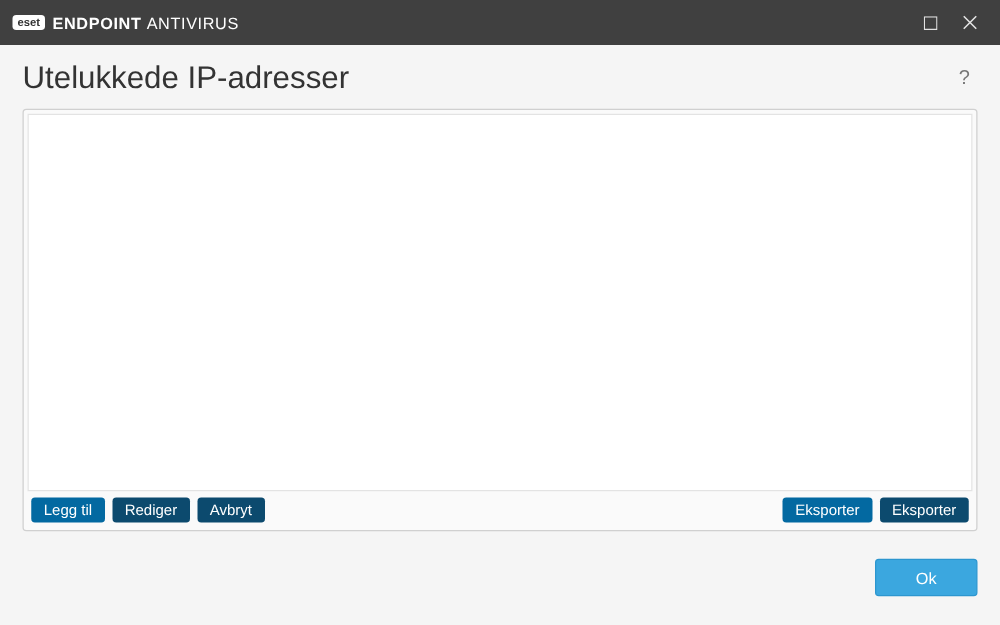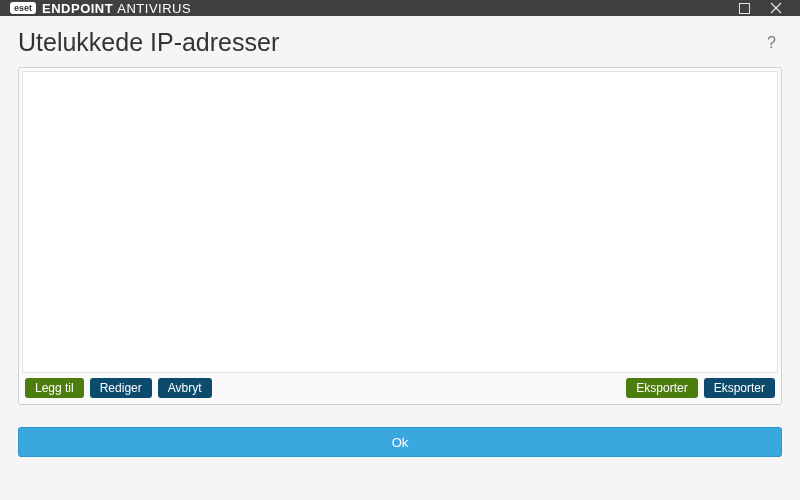--- a/index.html
+++ b/index.html
@@ -9,21 +9,21 @@
     }
     body {
       font-family: "Segoe UI", Arial, sans-serif;
       background: #f5f5f5;
       width: 800px;
       height: 500px;
       overflow: hidden;
     }
     .titlebar {
       background: #404040;
-      height: 16px;
+      height: 36px;
       display: flex;
       align-items: center;
       padding: 0 8px 0 10px;
       color: #fff;
     }
     .brand {
       display: flex;
       align-items: center;
       gap: 6px;
       font-size: 13px;
@@ -89,40 +89,39 @@
     }
     .panel-toolbar {
       display: flex;
       gap: 6px;
       padding: 5px 3px 3px 3px;
     }
     .tb-spacer {
       flex: 1;
     }
     .pill-btn {
-      background: #4d7c0f;
+      background: #0369a1;
       color: #fff;
       border: none;
       border-radius: 3px;
       padding: 3px 10px;
       font-size: 12px;
       cursor: pointer;
       font-family: inherit;
     }
     .pill-btn.disabled {
       background: #0c4a6e;
       color: #fff;
       cursor: default;
     }
     .footer {
       display: flex;
       justify-content: flex-end;
       gap: 10px;
       padding: 22px 18px 18px 18px;
-      flex-direction: column;
     }
     .btn {
       min-width: 82px;
       height: 30px;
       border-radius: 3px;
       border: 1px solid #bbb;
       background: #e8e8e8;
       color: #333;
       font-size: 13px;
       cursor: pointer;

